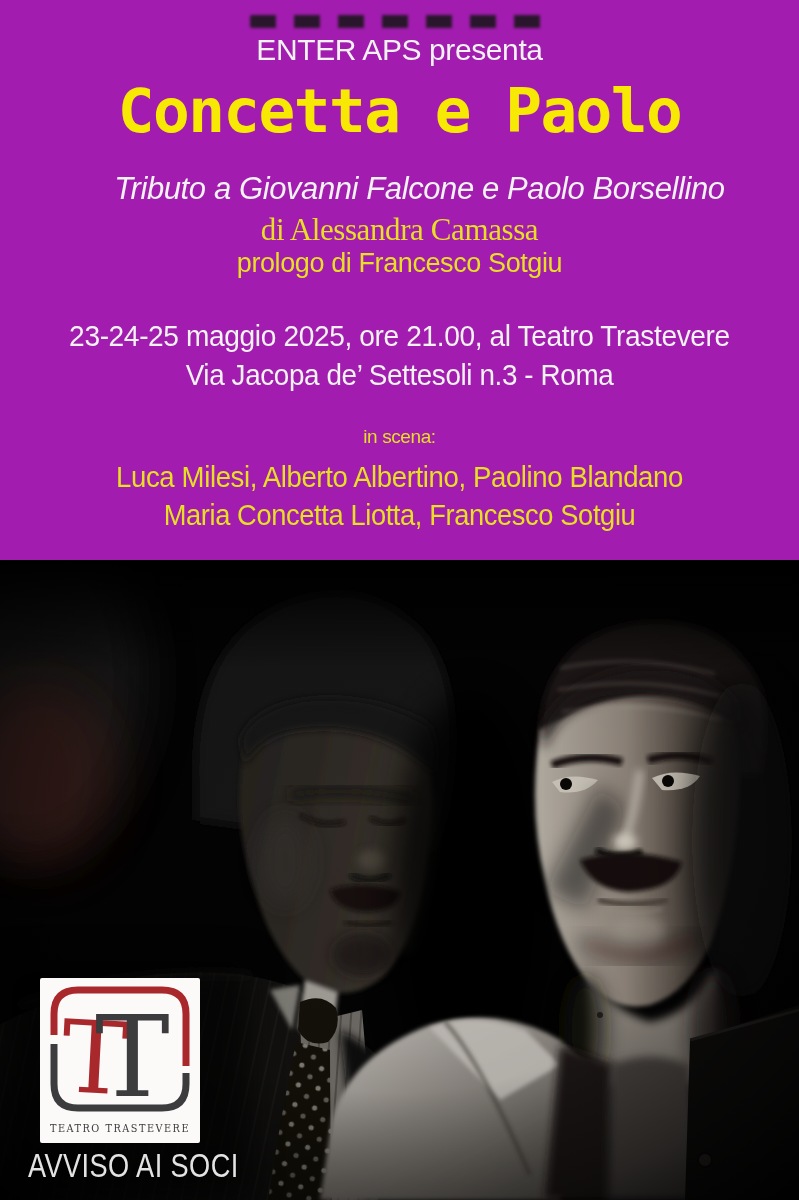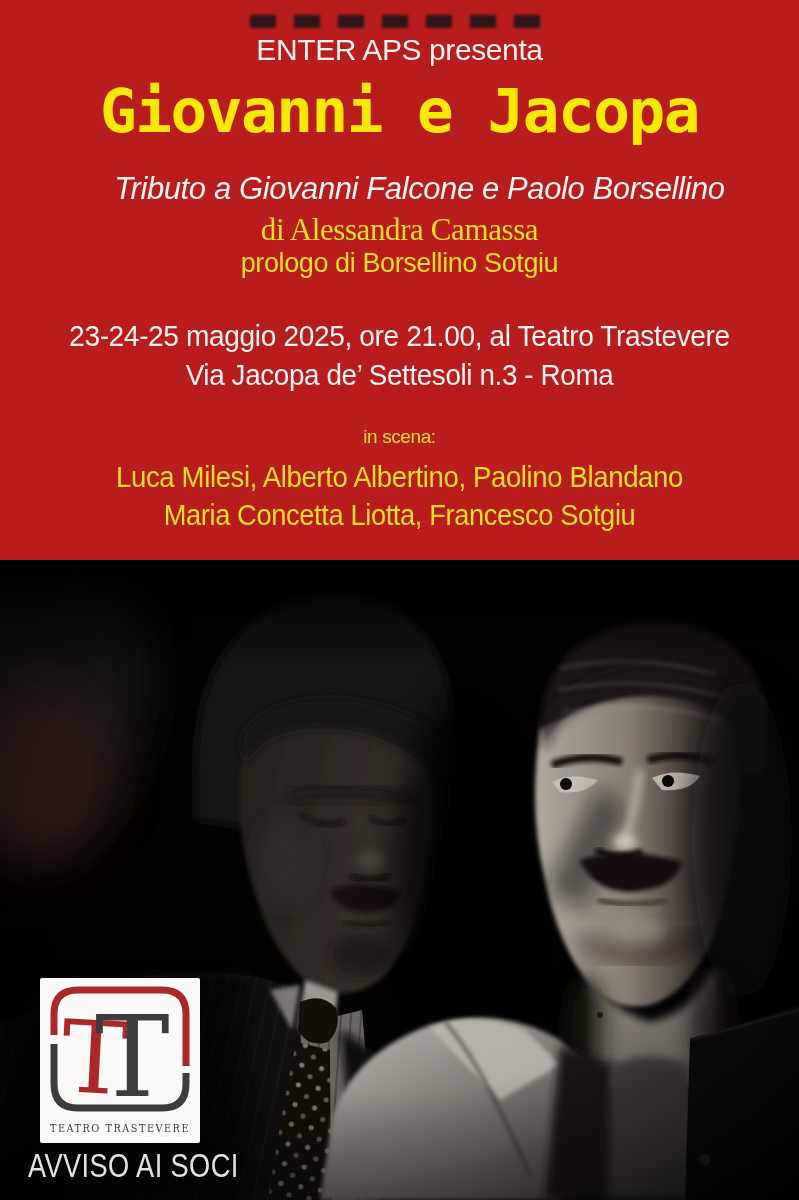--- a/index.html
+++ b/index.html
@@ -1,16 +1,16 @@
 <!DOCTYPE html>
 <html><head>
 <meta charset="utf-8">
 <style>
   html,body{margin:0;padding:0;background:#000;}
-  .poster{position:relative;width:799px;height:1200px;background:#b91c1c;overflow:hidden;margin:0 auto;
+  .poster{position:relative;width:799px;height:1200px;background:#a21caf;overflow:hidden;margin:0 auto;
           font-family:"Liberation Sans",sans-serif;}
   .line{position:absolute;left:0;width:100%;text-align:center;letter-spacing:-.4px;line-height:1.15;
         color:#f2f2f2;font-family:"Liberation Sans",sans-serif;}
   .yellow{color:#e7df25;}
   .ghost-row{position:absolute;top:15px;left:50%;transform:translateX(-50%);width:300px;height:13px;
         background:repeating-linear-gradient(90deg,#161616 0 26px,transparent 26px 44px);
         filter:blur(1.5px);opacity:.85;border-radius:2px;}
   .presenter{top:33px;font-size:30px;}
   .title{top:76px;font-size:61px;font-family:"DejaVu Sans Mono",monospace;font-weight:bold;
          color:#f8e905;letter-spacing:-1.5px;}
@@ -29,24 +29,24 @@
           letter-spacing:.5px;transform:scaleX(.8);transform-origin:left center;white-space:nowrap;}
 </style>
 </head>
 <body>
 
 <div class="poster">
 
   <div class="ghost-row"></div>
 
   <div class="line presenter">ENTER APS presenta</div>
-  <div class="line title">Giovanni e Jacopa</div>
+  <div class="line title">Concetta e Paolo</div>
   <div class="line subtitle">Tributo a Giovanni Falcone e Paolo Borsellino</div>
   <div class="line author yellow">di Alessandra Camassa</div>
-  <div class="line prologue yellow">prologo di Borsellino Sotgiu</div>
+  <div class="line prologue yellow">prologo di Francesco Sotgiu</div>
   <div class="line dateline">23-24-25 maggio 2025, ore 21.00, al Teatro Trastevere</div>
   <div class="line address">Via Jacopa de’ Settesoli n.3 - Roma</div>
   <div class="line cast-heading yellow">in scena:</div>
   <div class="line cast1 yellow">Luca Milesi, Alberto Albertino, Paolino Blandano</div>
   <div class="line cast2 yellow">Maria Concetta Liotta, Francesco Sotgiu</div>
   <div class="line director">Regia di Luca Milesi</div>
 
   <svg class="photo" viewBox="0 0 799 640" preserveAspectRatio="none" aria-hidden="true">
     <defs>
       <filter id="f2" x="-40%" y="-40%" width="180%" height="180%">

